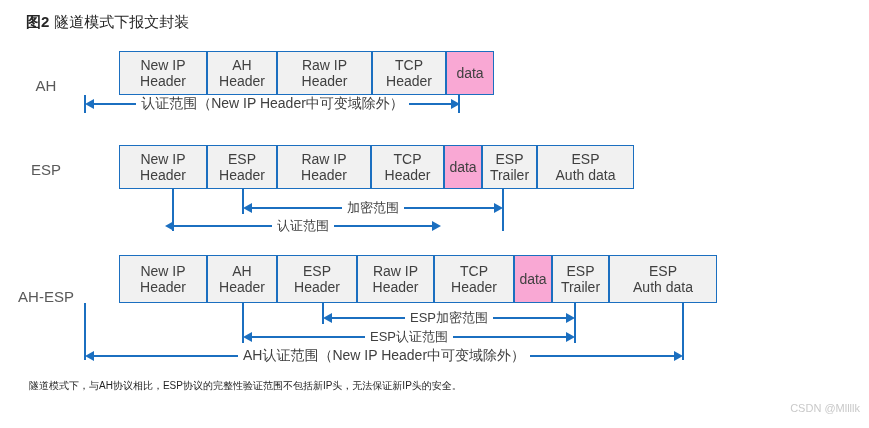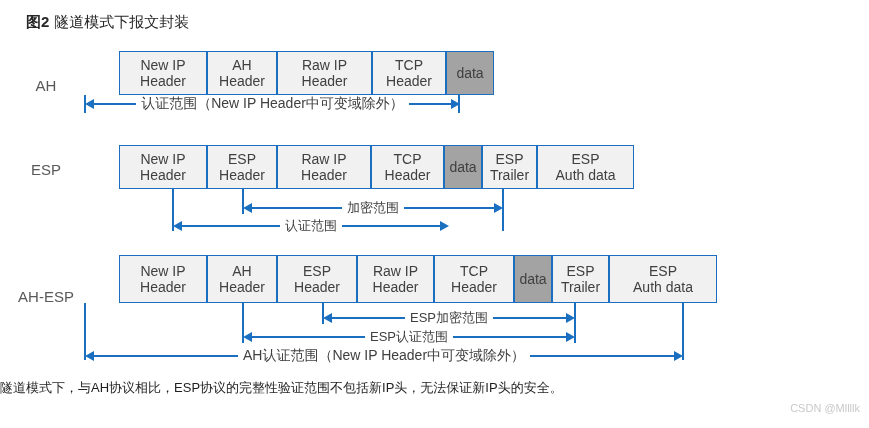--- a/index.html
+++ b/index.html
@@ -23,31 +23,31 @@
     position:absolute;left:8px;width:76px;text-align:center;
     font-size:15px;color:var(--row-label);
   }
   .boxes{position:absolute;display:flex;padding-left:34px;}
   .pbox{
     box-sizing:border-box;border:1px solid var(--blue);background:var(--box-fill);
     color:var(--box-text);font-size:14px;line-height:1.15;
     display:flex;align-items:center;justify-content:center;text-align:center;
     white-space:pre-line;
   }
-  .pbox.white{background:#a3a3a3;}
+  .pbox.white{background:#f9a8d4;}
   .arrow{
     position:absolute;display:flex;align-items:center;height:16px;
     color:var(--box-text);font-size:13px;
   }
   .arrow .line{flex:1;height:2px;background:var(--blue);min-width:4px;}
   .arrow .lbl{padding:0 5px;white-space:nowrap;}
   .head-l{width:0;height:0;border-top:5px solid transparent;border-bottom:5px solid transparent;border-right:9px solid var(--blue);}
   .head-r{width:0;height:0;border-top:5px solid transparent;border-bottom:5px solid transparent;border-left:9px solid var(--blue);}
   .tick{position:absolute;width:2px;background:var(--blue);}
-  .footer{position:absolute;left:0;top:379px;font-size:13px;color:var(--footer-text);}
+  .footer{position:absolute;left:29px;top:379px;font-size:10px;color:var(--footer-text);}
   .watermark{position:absolute;right:9px;top:402px;font-size:11px;color:var(--watermark);}
 </style>
 </head>
 <body>
 
 <div class="stage">
 
   <div class="title">
     <span class="fig">图2</span><span class="txt">隧道模式下报文封装</span>
   </div>
@@ -100,21 +100,21 @@
   <div class="tick" style="left:502px;top:189px;height:42px"></div>
 
   <div class="arrow" style="left:243px;top:200px;width:260px">
     <span class="head-l"></span>
     <span class="line"></span>
     <span class="lbl">加密范围</span>
     <span class="line"></span>
     <span class="head-r"></span>
   </div>
 
-  <div class="arrow" style="left:173px;top:218px;width:276px">
+  <div class="arrow" style="left:165px;top:218px;width:276px">
     <span class="head-l"></span>
     <span class="line"></span>
     <span class="lbl">认证范围</span>
     <span class="line"></span>
     <span class="head-r"></span>
   </div>
 
   <div class="row-label" style="top:288px">AH-ESP</div>
 
   <div class="boxes" style="left:85px;top:255px;height:48px">

